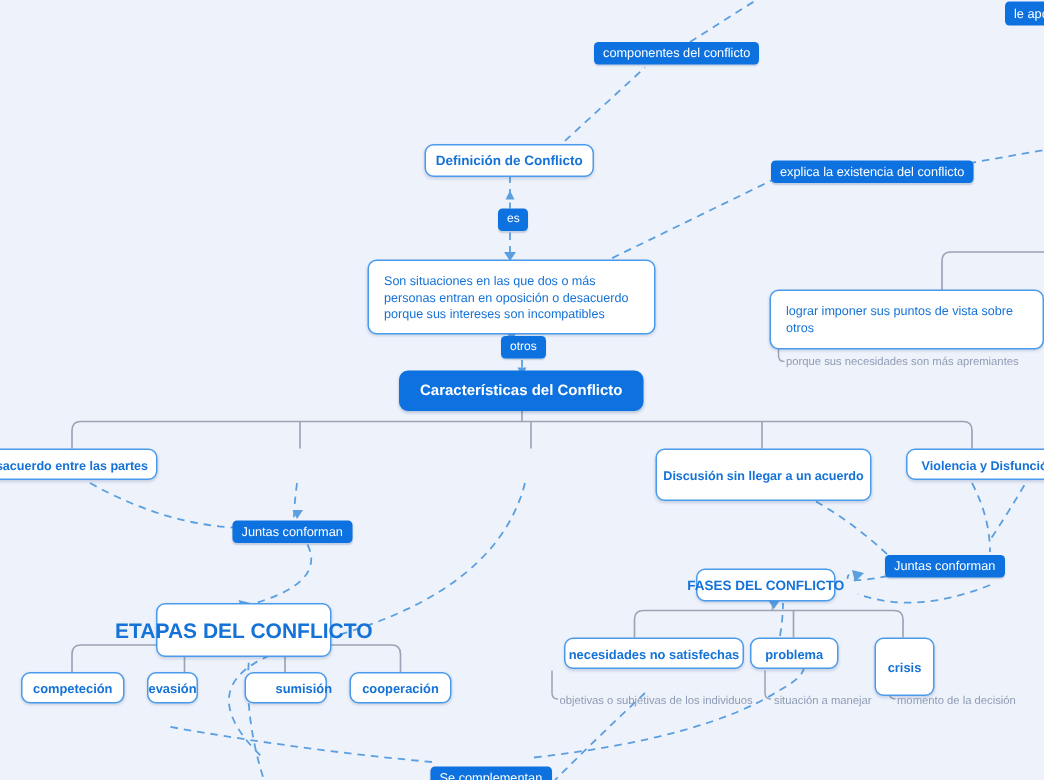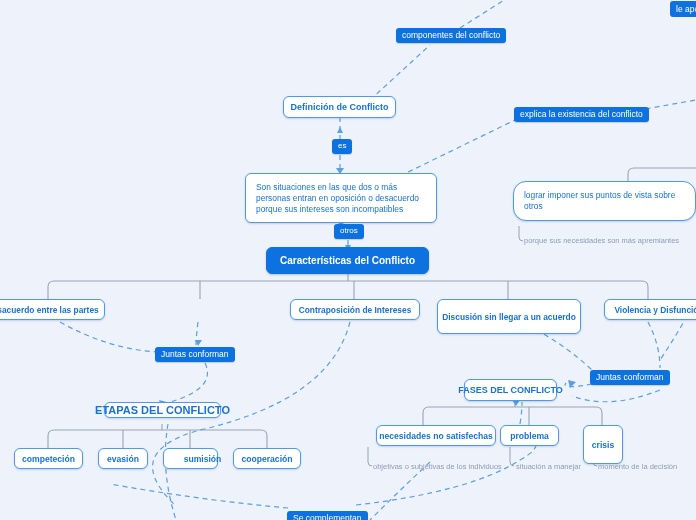--- a/index.html
+++ b/index.html
@@ -189,46 +189,45 @@
   <div class="badge" style="left:332px; top:139px; font-size:8px;">es</div>
 
   <div class="badge" style="left:514px; top:107px;">explica la existencia del conflicto</div>
 
   <div class="node node-para" style="left:245px; top:173px; width:192px; font-size:8.4px;">Son situaciones en las que dos o más personas entran en oposición o desacuerdo porque sus intereses son incompatibles</div>
 
   <div class="badge" style="left:334px; top:224px; font-size:8px;">otros</div>
 
   <div class="node node-solid" style="left:266px; top:247px; width:163px; height:27px; font-size:10px;">Características del Conflicto</div>
 
-  <div class="node node-para" style="left:513px; top:181px; width:183px; font-size:8.4px;border-radius:13px;">lograr imponer sus puntos de vista sobre otros</div>
+  <div class="node node-para" style="left:513px; top:193px; width:183px; font-size:8.4px;">lograr imponer sus puntos de vista sobre otros</div>
 
   <div class="leaf-note" style="left:524px; top:237px;">porque sus necesidades son más apremiantes</div>
 
   <div></div>
 
   <div class="badge" style="left:155px; top:347px;">Juntas conforman</div>
 
-  <div class="node node-outline" style="left:104px; top:402px; width:117px; height:16px; font-size:11px;">ETAPAS DEL CONFLICTO</div>
+  <div class="node node-outline" style="left:104px; top:402px; width:117px; height:36px; font-size:14px;">ETAPAS DEL CONFLICTO</div>
 
   <div></div>
 
   <div class="badge" style="left:590px; top:370px;">Juntas conforman</div>
 
   <div class="node node-outline" style="left:464px; top:379px; width:93px; height:22px; font-size:9px;">FASES DEL CONFLICTO</div>
 
   <div></div>
 
   <div class="badge" style="left:287px; top:511px;">Se complementan</div>
 
 <div class="node node-outline" style="left: -9px; top: 299px; width: 114px; height: 21px; font-size: 8.4px;">sacuerdo entre las partes</div>
-    <div class="node node-outline" style="left: 290px; top: 299px; width: 130px; height: 21px; font-size: 8.4px;">Contraposición de Intereses</div>
     <div class="node node-outline" style="left: 437px; top: 299px; width: 144px; height: 35px; font-size: 8.4px;">Discusión sin llegar a un acuerdo</div>
     <div class="node node-outline" style="left: 604px; top: 299px; width: 110px; height: 21px; font-size: 8.4px;">Violencia y Disfunción</div>
     <div class="node node-outline" style="left: 14px; top: 448px; width: 69px; height: 21px; font-size: 8.6px;">competeción</div>
-    <div class="node node-outline" style="left: 98px; top: 448px; width: 50px; height: 21px; font-size: 8.6px;">evasión</div>
+    <div class="node node-outline" style="left: 98px; top: 448px; width: 34px; height: 21px; font-size: 8.6px;">evasión</div>
     <div class="node node-outline" style="left: 163px; top: 448px; width: 55px; height: 21px; font-size: 8.6px; padding-left: 24px;">sumisión</div>
     <div class="node node-outline" style="left: 233px; top: 448px; width: 68px; height: 21px; font-size: 8.6px;">cooperación</div>
     <div class="node node-outline" style="left: 364px; top: 425px; width: 120px; height: 21px; font-size: 8.6px; margin-left: 12px;">necesidades no satisfechas</div>
     <div class="leaf-note" style="left: 373px; top: 463px;">objetivas o subjetivas de los individuos</div>
     <div class="node node-outline" style="left: 500px; top: 425px; width: 59px; height: 21px; font-size: 8.6px;">problema</div>
     <div class="leaf-note" style="left: 516px; top: 463px;">situación a manejar</div>
     <div class="node node-outline" style="left: 583px; top: 425px; width: 40px; height: 39px; font-size: 8.6px;">crisis</div>
     <div class="leaf-note" style="left: 598px; top: 463px;">momento de la decisión</div>
   </div>
 

